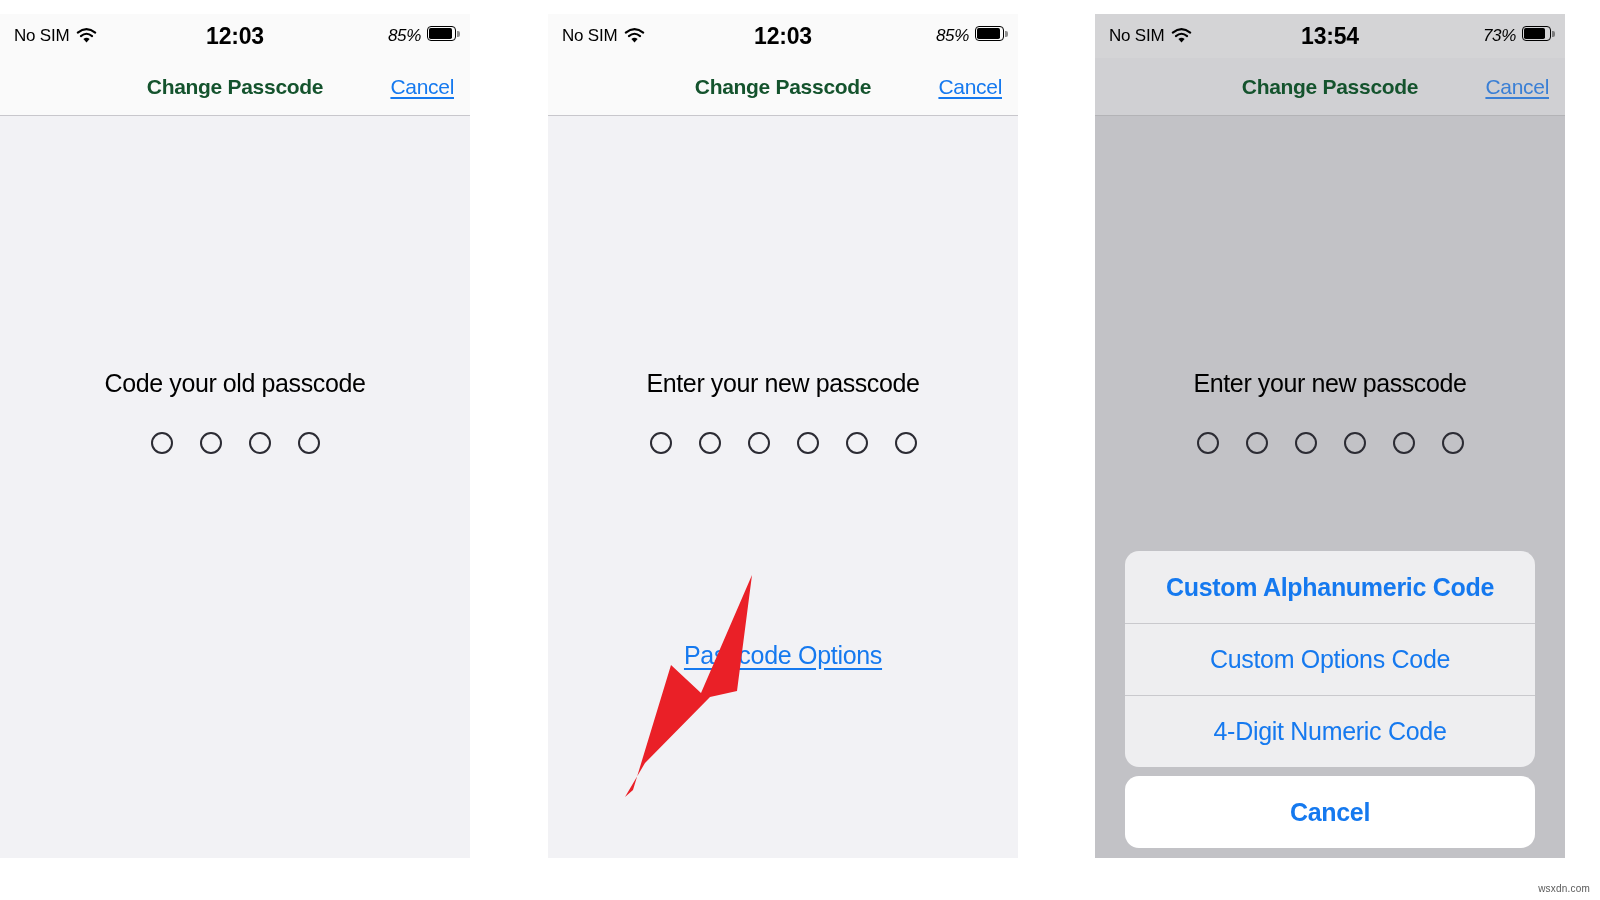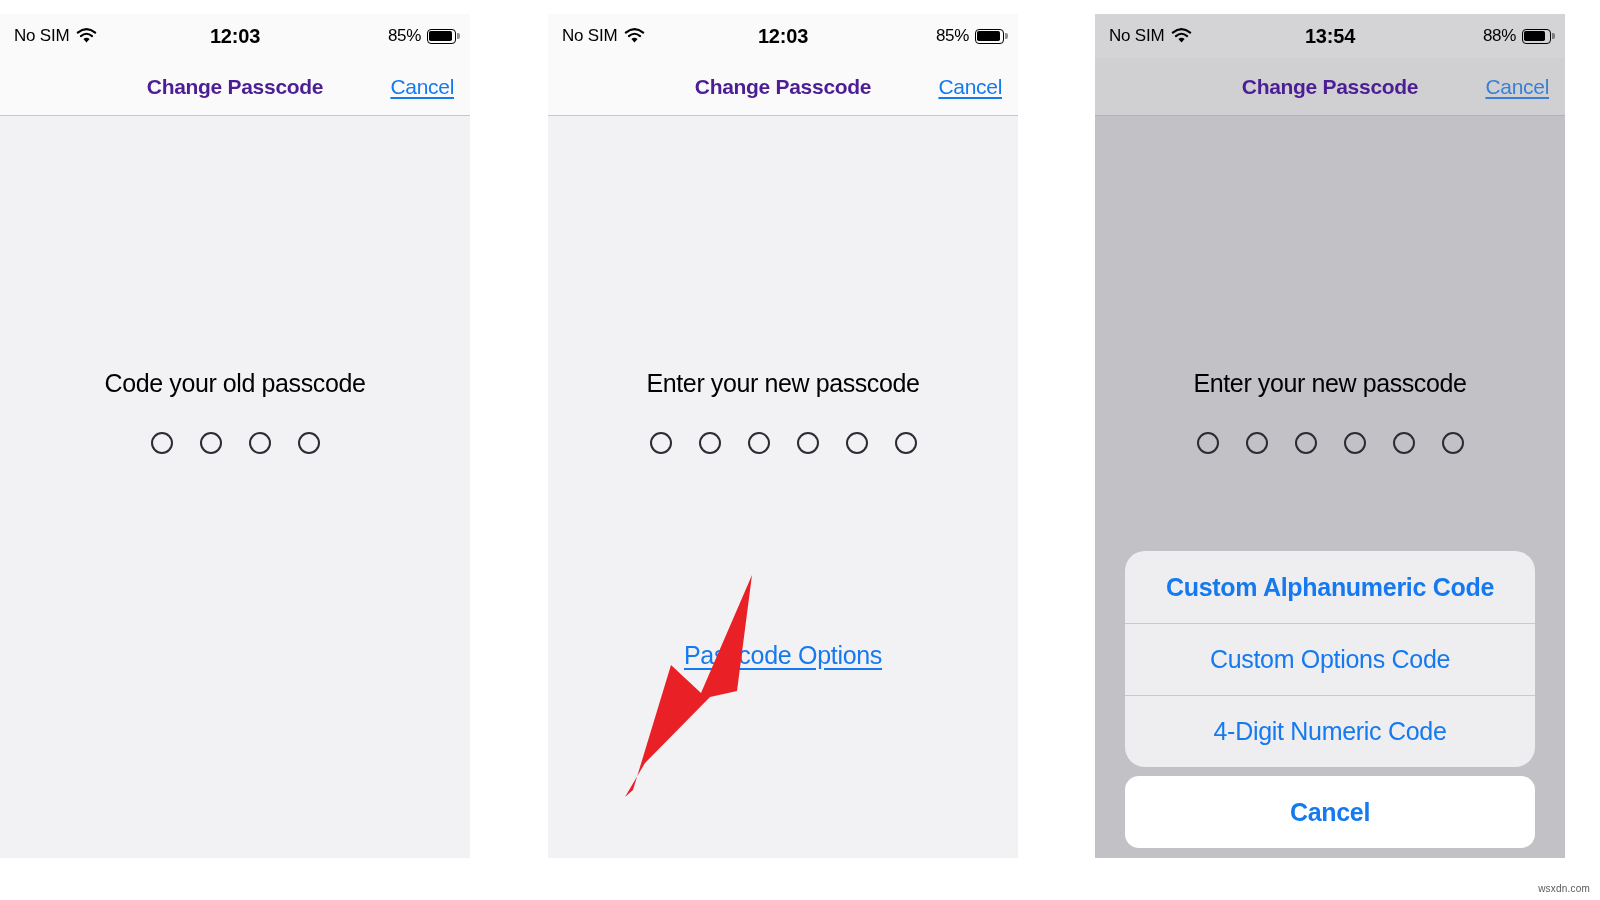--- a/index.html
+++ b/index.html
@@ -13,43 +13,43 @@
   #panel-1 { left:0px;    width:470px; }
   #panel-2 { left:548px;  width:470px; }
   #panel-3 { left:1095px; width:470px; }
 
   
   .statusbar { position:relative; height:44px; background:#fafafa;
                display:flex; align-items:center; padding:0 14px; }
   .panel.dimmed .statusbar { background:#d4d4d6; }
   .sb-left  { display:flex; align-items:center; gap:7px; flex:0 0 auto; }
   .sb-mid   { position:absolute; left:0; right:0; text-align:center;
-              font-size:20px; font-weight:bold; color:#000; letter-spacing:-0.2px;
+              font-size:23px; font-weight:bold; color:#000; letter-spacing:-0.2px;
               pointer-events:none; }
-  .sb-right { margin-left:auto; display:flex; align-items:center; gap:6px; flex:0 0 auto; }
+  .sb-right { margin-left:auto; display:flex; align-items:flex-start; gap:6px; flex:0 0 auto;font-style:italic; }
   .carrier  { font-size:17px; color:#000; letter-spacing:-0.2px; }
   .battpct  { font-size:17px; color:#000; letter-spacing:-0.3px; }
 
   .wifi { width:21px; height:16px; display:block; }
 
   .batt { position:relative; width:29px; height:15px; }
   .batt .shell { position:absolute; inset:0; border:1.6px solid #000;
                  border-radius:4px; }
   .batt .fill  { position:absolute; top:2.4px; bottom:2.4px; left:2.4px;
                  background:#000; border-radius:1.8px; }
   .batt .nub   { position:absolute; right:-3.6px; top:4.6px; width:2.4px;
                  height:6px; background:#000; border-radius:0 2px 2px 0; opacity:.42; }
 
   
   .navbar { position:relative; height:58px; background:#fafafa;
             border-bottom:1px solid #c8c7cc;
             display:flex; align-items:center; padding:0 16px; }
   .panel.dimmed .navbar { background:#d0d0d3; border-bottom-color:#b3b3b6; }
   .nav-title { position:absolute; left:0; right:0; text-align:center;
-               font-size:21px; font-weight:bold; color:#4c1d95; letter-spacing:-0.3px;
+               font-size:21px; font-weight:bold; color:#14532d; letter-spacing:-0.3px;
                pointer-events:none; }
   .nav-cancel { margin-left:auto; font-size:21px; color:#1579ef;
                 text-decoration:underline; text-underline-offset:3px;
                 letter-spacing:-0.3px; cursor:pointer; z-index:2; }
   .panel.dimmed .nav-cancel { color:#3a7fd5; }
 
   
   .body { position:relative; height:742px; background:#f2f2f5; }
   .panel.dimmed .body { background:#c2c2c6; }
 
@@ -65,21 +65,21 @@
                   font-size:25px; color:#1579ef; text-decoration:underline;
                   text-underline-offset:4px; letter-spacing:-0.3px; cursor:pointer; }
   .panel.dimmed .options-link { color:#3f7fcf; }
 
   
   .arrow { position:absolute; left:615px; top:565px; width:180px; height:235px;
            pointer-events:none; }
 
   
   .sheet-wrap { position:absolute; left:30px; right:30px; bottom:10px; z-index:5; }
-  .sheet-group { background:#eeeef0; border-radius:20px; overflow:hidden; }
+  .sheet-group { background:#eeeef0; border-radius:14px; overflow:hidden; }
   .sheet-row { height:72px; display:flex; align-items:center; justify-content:center;
                font-size:25px; color:#1579ef; letter-spacing:-0.3px; cursor:pointer;
                border-top:1px solid #c9c9cd; }
   .sheet-row:first-child { border-top:none; }
   .sheet-row.strong { font-weight:bold; }
   .sheet-cancel { margin-top:9px; background:#ffffff; border-radius:14px;
                   height:72px; display:flex; align-items:center; justify-content:center;
                   font-size:25px; font-weight:bold; color:#1579ef;
                   letter-spacing:-0.3px; cursor:pointer; }
 
@@ -176,21 +176,21 @@
         <span>
           <svg class="wifi" viewBox="0 0 21 16">
             <path d="M10.5 14.4 L7.4 10.9 Q10.5 8.4 13.6 10.9 Z" fill="#000"></path>
             <path d="M4.9 8.1 Q10.5 3.4 16.1 8.1" stroke="#000" stroke-width="2.1" fill="none" stroke-linecap="round"></path>
             <path d="M1.8 4.6 Q10.5 -2.2 19.2 4.6" stroke="#000" stroke-width="2.1" fill="none" stroke-linecap="round"></path>
           </svg>
         </span>
       </div>
       <div class="sb-mid">13:54</div>
       <div class="sb-right">
-        <span class="battpct">88%</span>
+        <span class="battpct">73%</span>
         <span class="batt">
           <span class="shell"></span>
             <span class="fill" style="right:6.2px;"></span>
             <span class="nub"></span>
         </span>
       </div>
     </div>
     <div class="navbar">
       <div class="nav-title">Change Passcode</div>
       <div class="nav-cancel">Cancel</div>

